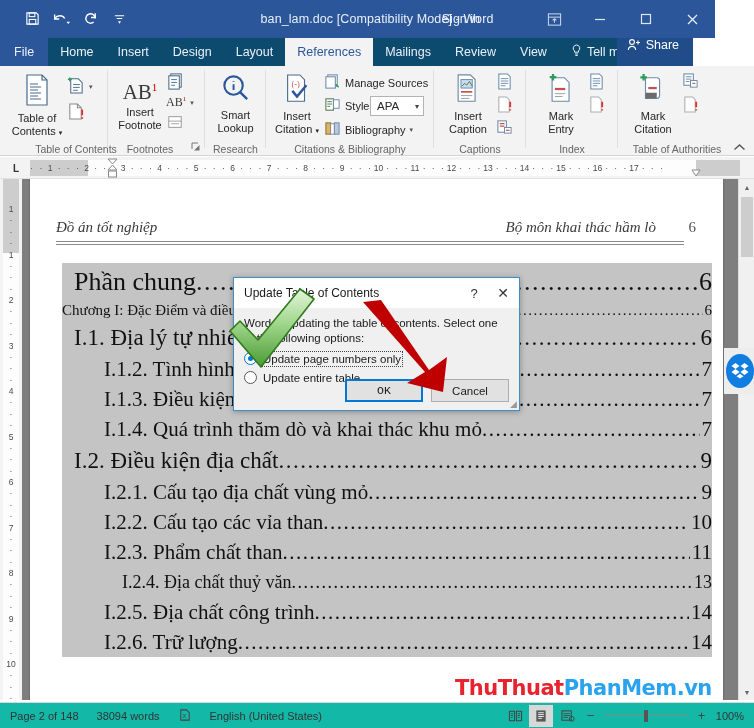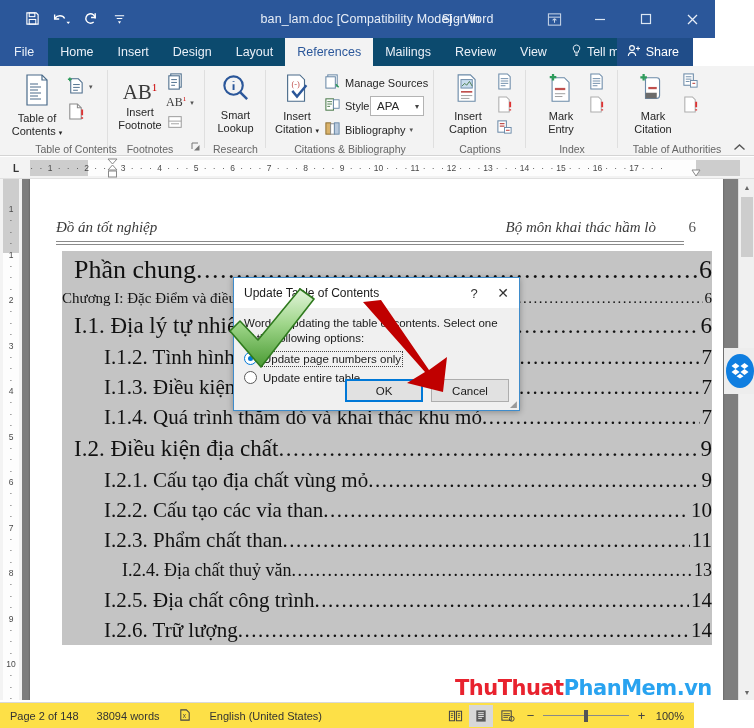--- a/index.html
+++ b/index.html
@@ -38,21 +38,21 @@
   }
   .tab {
     height: 28px; padding: 0 12px; display: flex; align-items: center;
     font-size: 12.5px; color: #eaf0f8; cursor: pointer; white-space: nowrap;
   }
   .tab.active { background: #f3f3f3; color: #2b579a; }
   .tab.filetab { background: #2b579a; padding: 0 14px; }
   .tellme { display: flex; align-items: center; gap: 5px; }
   .share {
     position: absolute; right: 0; top: 0; height: 28px; padding: 0 14px 0 10px;
-    display: flex; align-items: center; gap: 5px; font-size: 12.5px;
+    display: flex; gap: 5px; font-size: 12.5px;
     color: #fff; background: #204d89; cursor: pointer;
   }
 
   
   .ribbon {
     position: absolute; top: 66px; left: 0; width: 754px; height: 90px;
     background: #f3f3f3; border-bottom: 1px solid #d4d4d4;
   }
   .rgroup { position: absolute; top: 0; height: 90px; }
   .rglabel {
@@ -112,21 +112,21 @@
     position: absolute; left: 26px; top: 40px; width: 640px;
     display: flex; align-items: baseline;
     font-family: "Liberation Serif", serif; font-style: italic; font-size: 15px; color: #3a3a3a;
   }
   .dh-left { }
   .dh-right { margin-left: auto; padding-right: 40px; }
   .dh-pg { position: absolute; right: 0; font-style: normal; color: #555; }
   .doc-headerline { position: absolute; left: 26px; top: 62px; width: 628px; height: 0;
                     border-top: 1.5px solid #8a8a8a; border-bottom: 1px solid #8a8a8a; height: 4px; }
 
-  .toc { position: absolute; left: 0; top: 72px; width: 693px; }
+  .toc { position: absolute; left: 0; top: 84px; width: 693px; }
   .toc-row {
     display: flex; align-items: baseline; font-family: "Liberation Serif", serif; color: #111;
     background: #c4c4c4; white-space: nowrap; width: 650px; margin-left: 32px;
   }
   .toc-title { flex: 0 0 auto; }
   .toc-dots { flex: 1 1 auto; overflow: hidden; letter-spacing: 1.5px; }
   .toc-pg { flex: 0 0 auto; padding-left: 2px; }
 
   
   .dialog {
@@ -150,21 +150,21 @@
   .radio.on::after {
     content: ''; position: absolute; left: 3px; top: 3px; width: 5px; height: 5px;
     border-radius: 50%; background: #0078d7;
   }
   .radio-row.focused .rlabel { outline: 1px dotted #444; outline-offset: 1px; }
   .dlg-btns { position: absolute; right: 10px; bottom: 8px; display: flex; gap: 8px; }
   .dbtn {
     width: 78px; height: 23px; background: #e1e1e1; border: 1px solid #adadad;
     font-size: 11.5px; color: #1a1a1a; display: flex; align-items: center; justify-content: center; cursor: pointer;
   }
-  .dbtn.default { border: 2px solid #0078d7; }
+  .dbtn.default { border: 2px solid #0078d7; font-family: Liberation Mono, monospace; }
   .dlg-grip { position: absolute; right: 2px; bottom: 1px; font-size: 9px; color: #999; }
 
   
   .annot { position: absolute; pointer-events: none; }
 
   
   .dbx {
     position: absolute; right: 0; top: 348px; width: 30px; height: 46px;
     background: #ededed; display: flex; align-items: center; justify-content: flex-start;
   }
@@ -182,22 +182,22 @@
   .watermark {
     position: absolute; left: 455px; top: 676px;
     font-family: "DejaVu Sans", sans-serif; font-weight: bold; font-size: 21px;
     letter-spacing: -.5px; white-space: nowrap; pointer-events: none;
   }
   .wm-a { color: #e8222e; }
   .wm-b { color: #29a3f0; }
 
   
   .statusbar {
-    position: absolute; bottom: 0; left: 0; width: 694px; height: 26px;
-    background: #fde047; border-top: 1px solid #d9d9d9;
+    position: absolute; bottom: 0; left: 0; width: 754px; height: 26px;
+    background: #14b8a6; border-top: 1px solid #d9d9d9;
     display: flex; align-items: center; font-size: 11px; color: #333;
   }
   .sb-item { padding: 0 9px; cursor: pointer; white-space: nowrap; }
   .sb-item.first { padding-left: 10px; }
   .sb-views { margin-left: auto; display: flex; align-items: center; gap: 2px; padding-right: 6px; }
   .sb-view { width: 24px; height: 22px; display: flex; align-items: center; justify-content: center; cursor: pointer; }
   .sb-view.active { background: #d8d8d8; }
   .sb-zoom { display: flex; align-items: center; gap: 7px; padding-right: 10px; }
   .zbtn { font-size: 13px; color: #444; cursor: pointer; width: 11px; text-align: center; }
   .ztrack { position: relative; width: 86px; height: 14px; cursor: pointer; }

